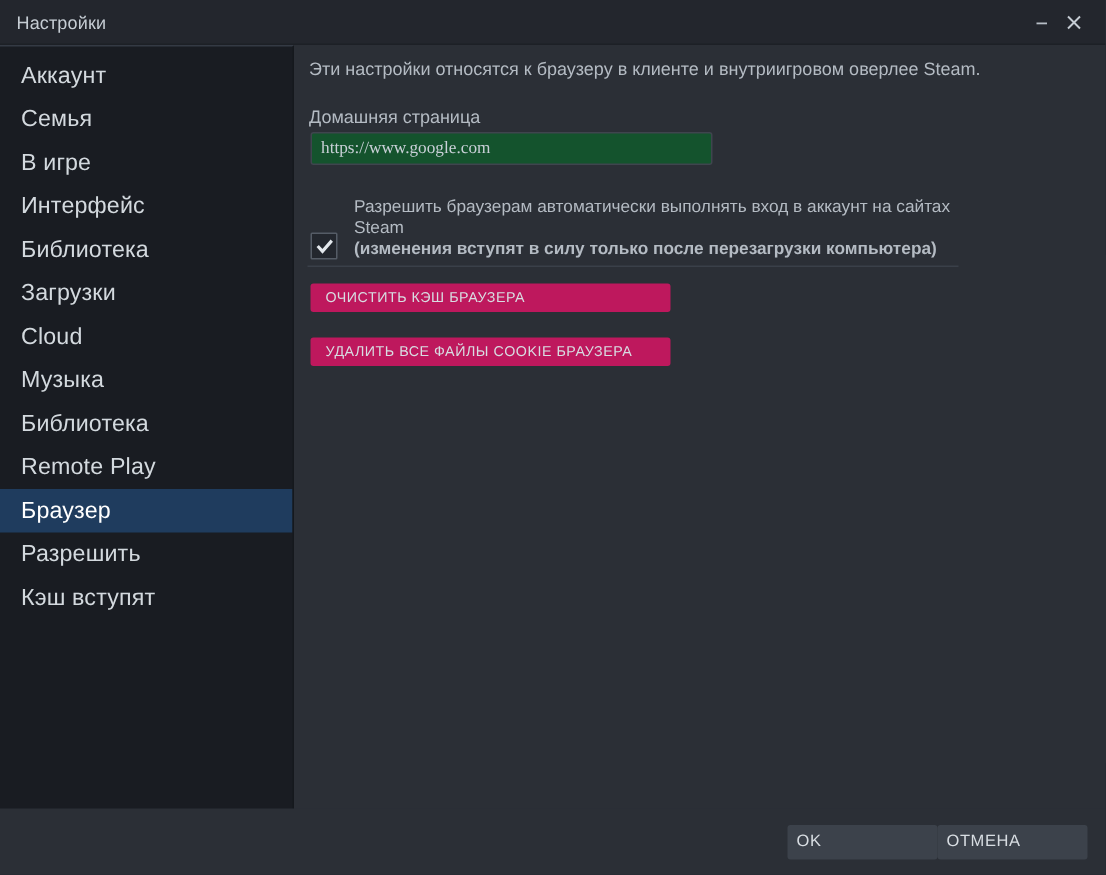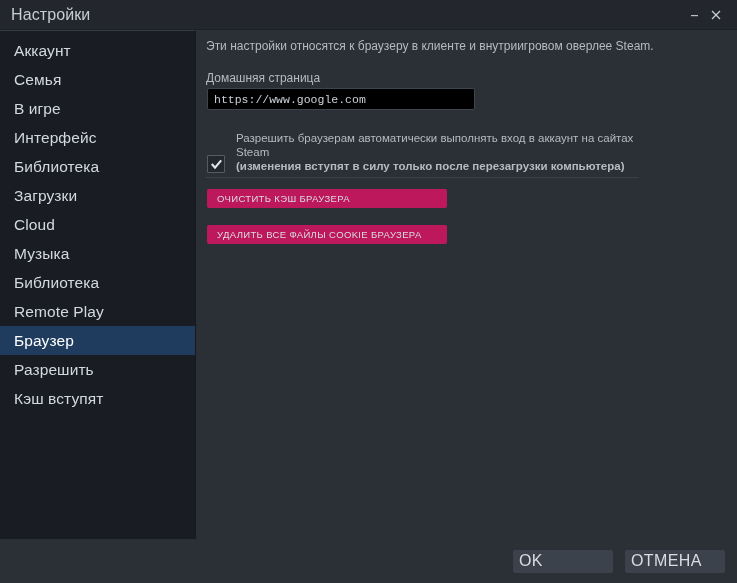--- a/index.html
+++ b/index.html
@@ -29,21 +29,21 @@
     position: relative;
     height: 29px;
     flex: 0 0 29px;
     background: #23262d;
     display: flex;
     align-items: center;
     border-bottom: 1px solid #1d2026;
   }
   #title-text {
     margin-left: 11px;
-    font-size: 16px;
+    font-size: 12px;
     color: #c6cdd4;
     letter-spacing: .1px;
     white-space: nowrap;
   }
   #window-controls {
     margin-left: auto;
     display: flex;
     align-items: center;
     height: 100%;
     padding-right: 10px;
@@ -120,25 +120,25 @@
     font-size: 12px;
     color: #b4bbc3;
   }
   #home-input {
     position: absolute;
     left: 11px;
     top: 58px;
     width: 268px;
     height: 22px;
     box-sizing: border-box;
-    background: #000000;
+    background: #14532d;
     border: 1px solid #3f454e;
     border-radius: 2px;
     color: #c9d0d7;
-    font-family: Liberation Mono, monospace;
+    font-family: Liberation Serif, serif;
     font-size: 11.5px;
     padding: 0 6px;
     outline: none;
   }
 
   #checkbox-row {
     position: absolute;
     left: 11px;
     top: 101px;
     display: flex;
@@ -214,24 +214,23 @@
     box-sizing: border-box;
   }
   .footer-btn {
     width: 100px;
     height: 23px;
     background: #3c424b;
     border: none;
     border-radius: 2px;
     color: #d8dde2;
     font-family: "Liberation Sans", "DejaVu Sans", sans-serif;
-    font-size: 16px;
+    font-size: 11px;
     letter-spacing: .4px;
     text-align: left;
-    margin-left: 12px;
     cursor: default;
     white-space: nowrap;
   }
 </style>
 </head>
 <body>
 
 <div id="dialog">
 
   <div id="titlebar">

